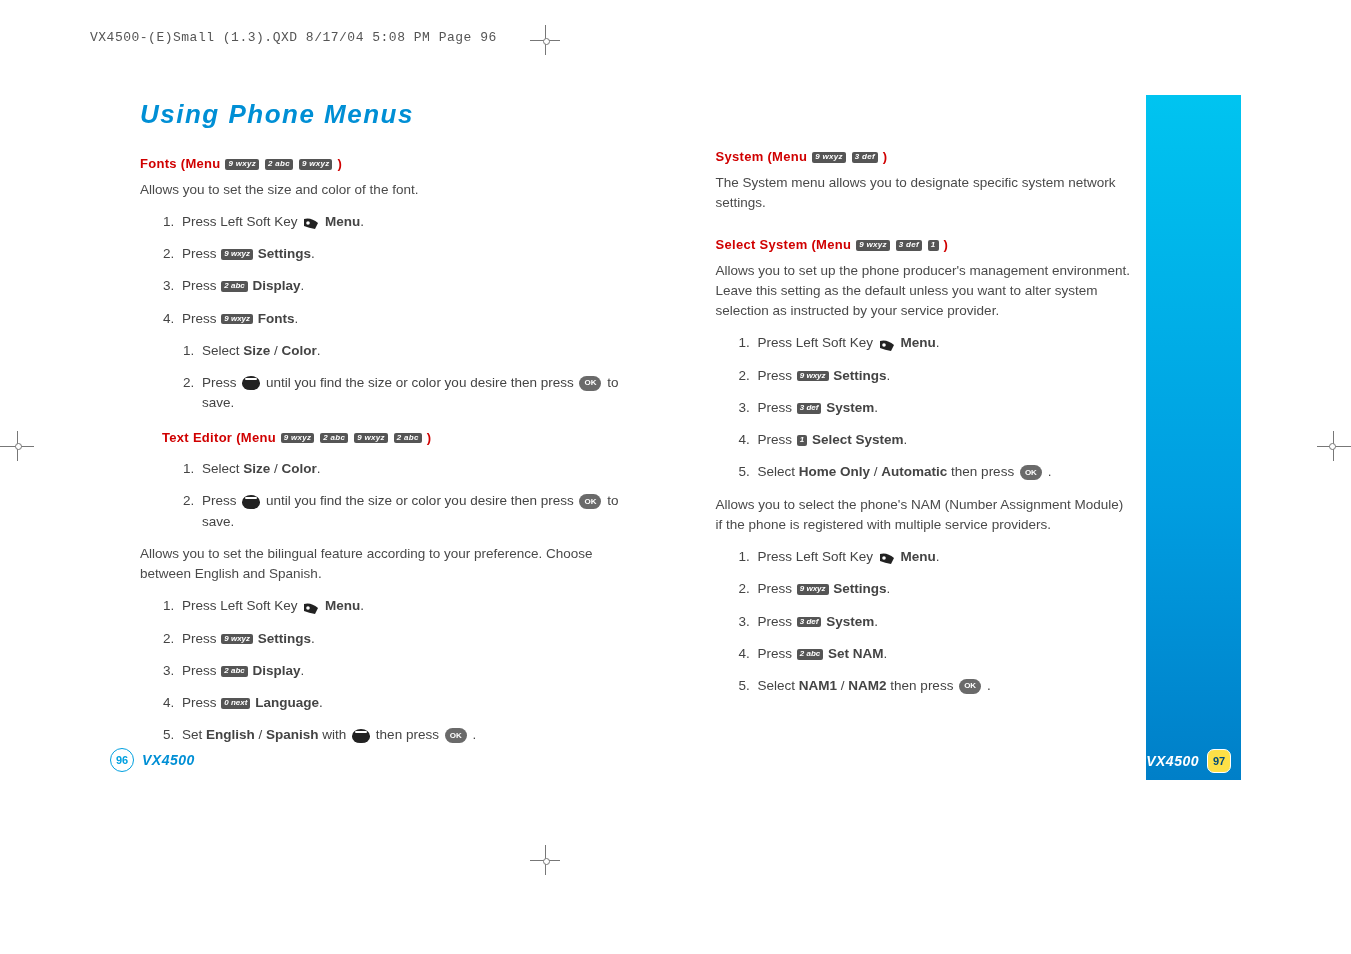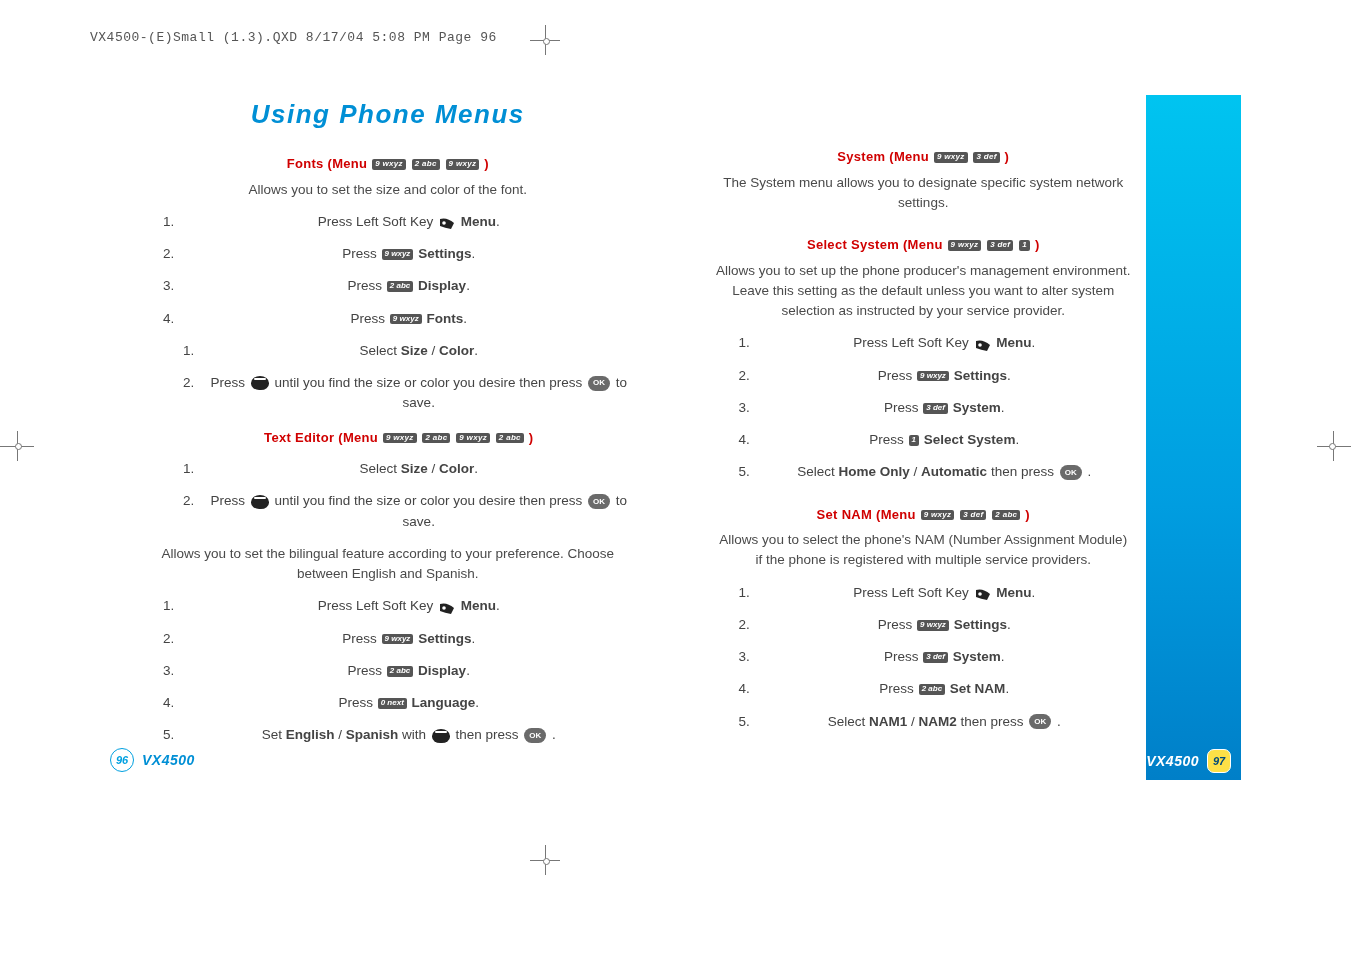--- a/index.html
+++ b/index.html
@@ -47,21 +47,20 @@
     left: 110px;
     right: 110px;
     display: flex;
     gap: 80px;
   }
   .column {
     flex: 1;
     font-size: 13.5px;
     color: #333;
     line-height: 1.5;
-    text-align: center;
   }
   .page-title {
     color: #008fd5;
     font-size: 26px;
     font-weight: bold;
     font-style: italic;
     letter-spacing: 1.5px;
     margin: 0 0 20px 30px;
   }
   .section-head {
@@ -128,21 +127,21 @@
     top: 748px;
     display:flex;
     align-items:center;
     gap:8px;
   }
   .pagenum-circle {
     width:22px; height:22px;
     border:1.5px solid #00a0e0;
     border-radius:50%;
     display:flex; align-items:center; justify-content:center;
-    color:#00a0e0; font-size:11px; font-weight:bold;font-style:italic;
+    color:#00a0e0; font-size:11px; font-weight:bold;
   }
   .model-label {
     color:#008fd5;
     font-weight:bold;
     font-style:italic;
     font-size:14px;
     letter-spacing:0.5px;
   }
 
   .right-bar {
@@ -331,27 +330,20 @@
           <li>
             <span>Press </span><span class="keycap">1</span>
             <span class="b">Select System</span><span>.</span>
           </li>
           <li>
             <span>Select </span><span class="b">Home Only</span><span> / </span><span class="b">Automatic</span>
             <span> then press </span><span class="ok-pill">OK</span> <span>.</span>
           </li>
         </ol>
 
-        <div class="section-head" style="margin-top:22px;">
-          <span>Set NAM (Menu </span>
-          <span class="keycap">9 wxyz</span>
-          <span class="keycap">3 def</span>
-          <span class="keycap">2 abc</span>
-          <span> )</span>
-        </div>
         <div class="desc">Allows you to select the phone's NAM (Number Assignment Module) if the phone is registered with multiple service providers.</div>
         <ol class="steps">
           <li>
             <span>Press Left Soft Key </span>
             <span class="softkey-icon"><svg viewBox="0 0 16 12">
                   <path d="M1 1 Q8 -1 15 5 L12 11 Q6 10 1 8 Z" fill="#222"></path>
                   <circle cx="5" cy="5" r="1.8" fill="#fff"></circle>
                 </svg></span>
             <span class="b">Menu</span><span>.</span>
           </li>

